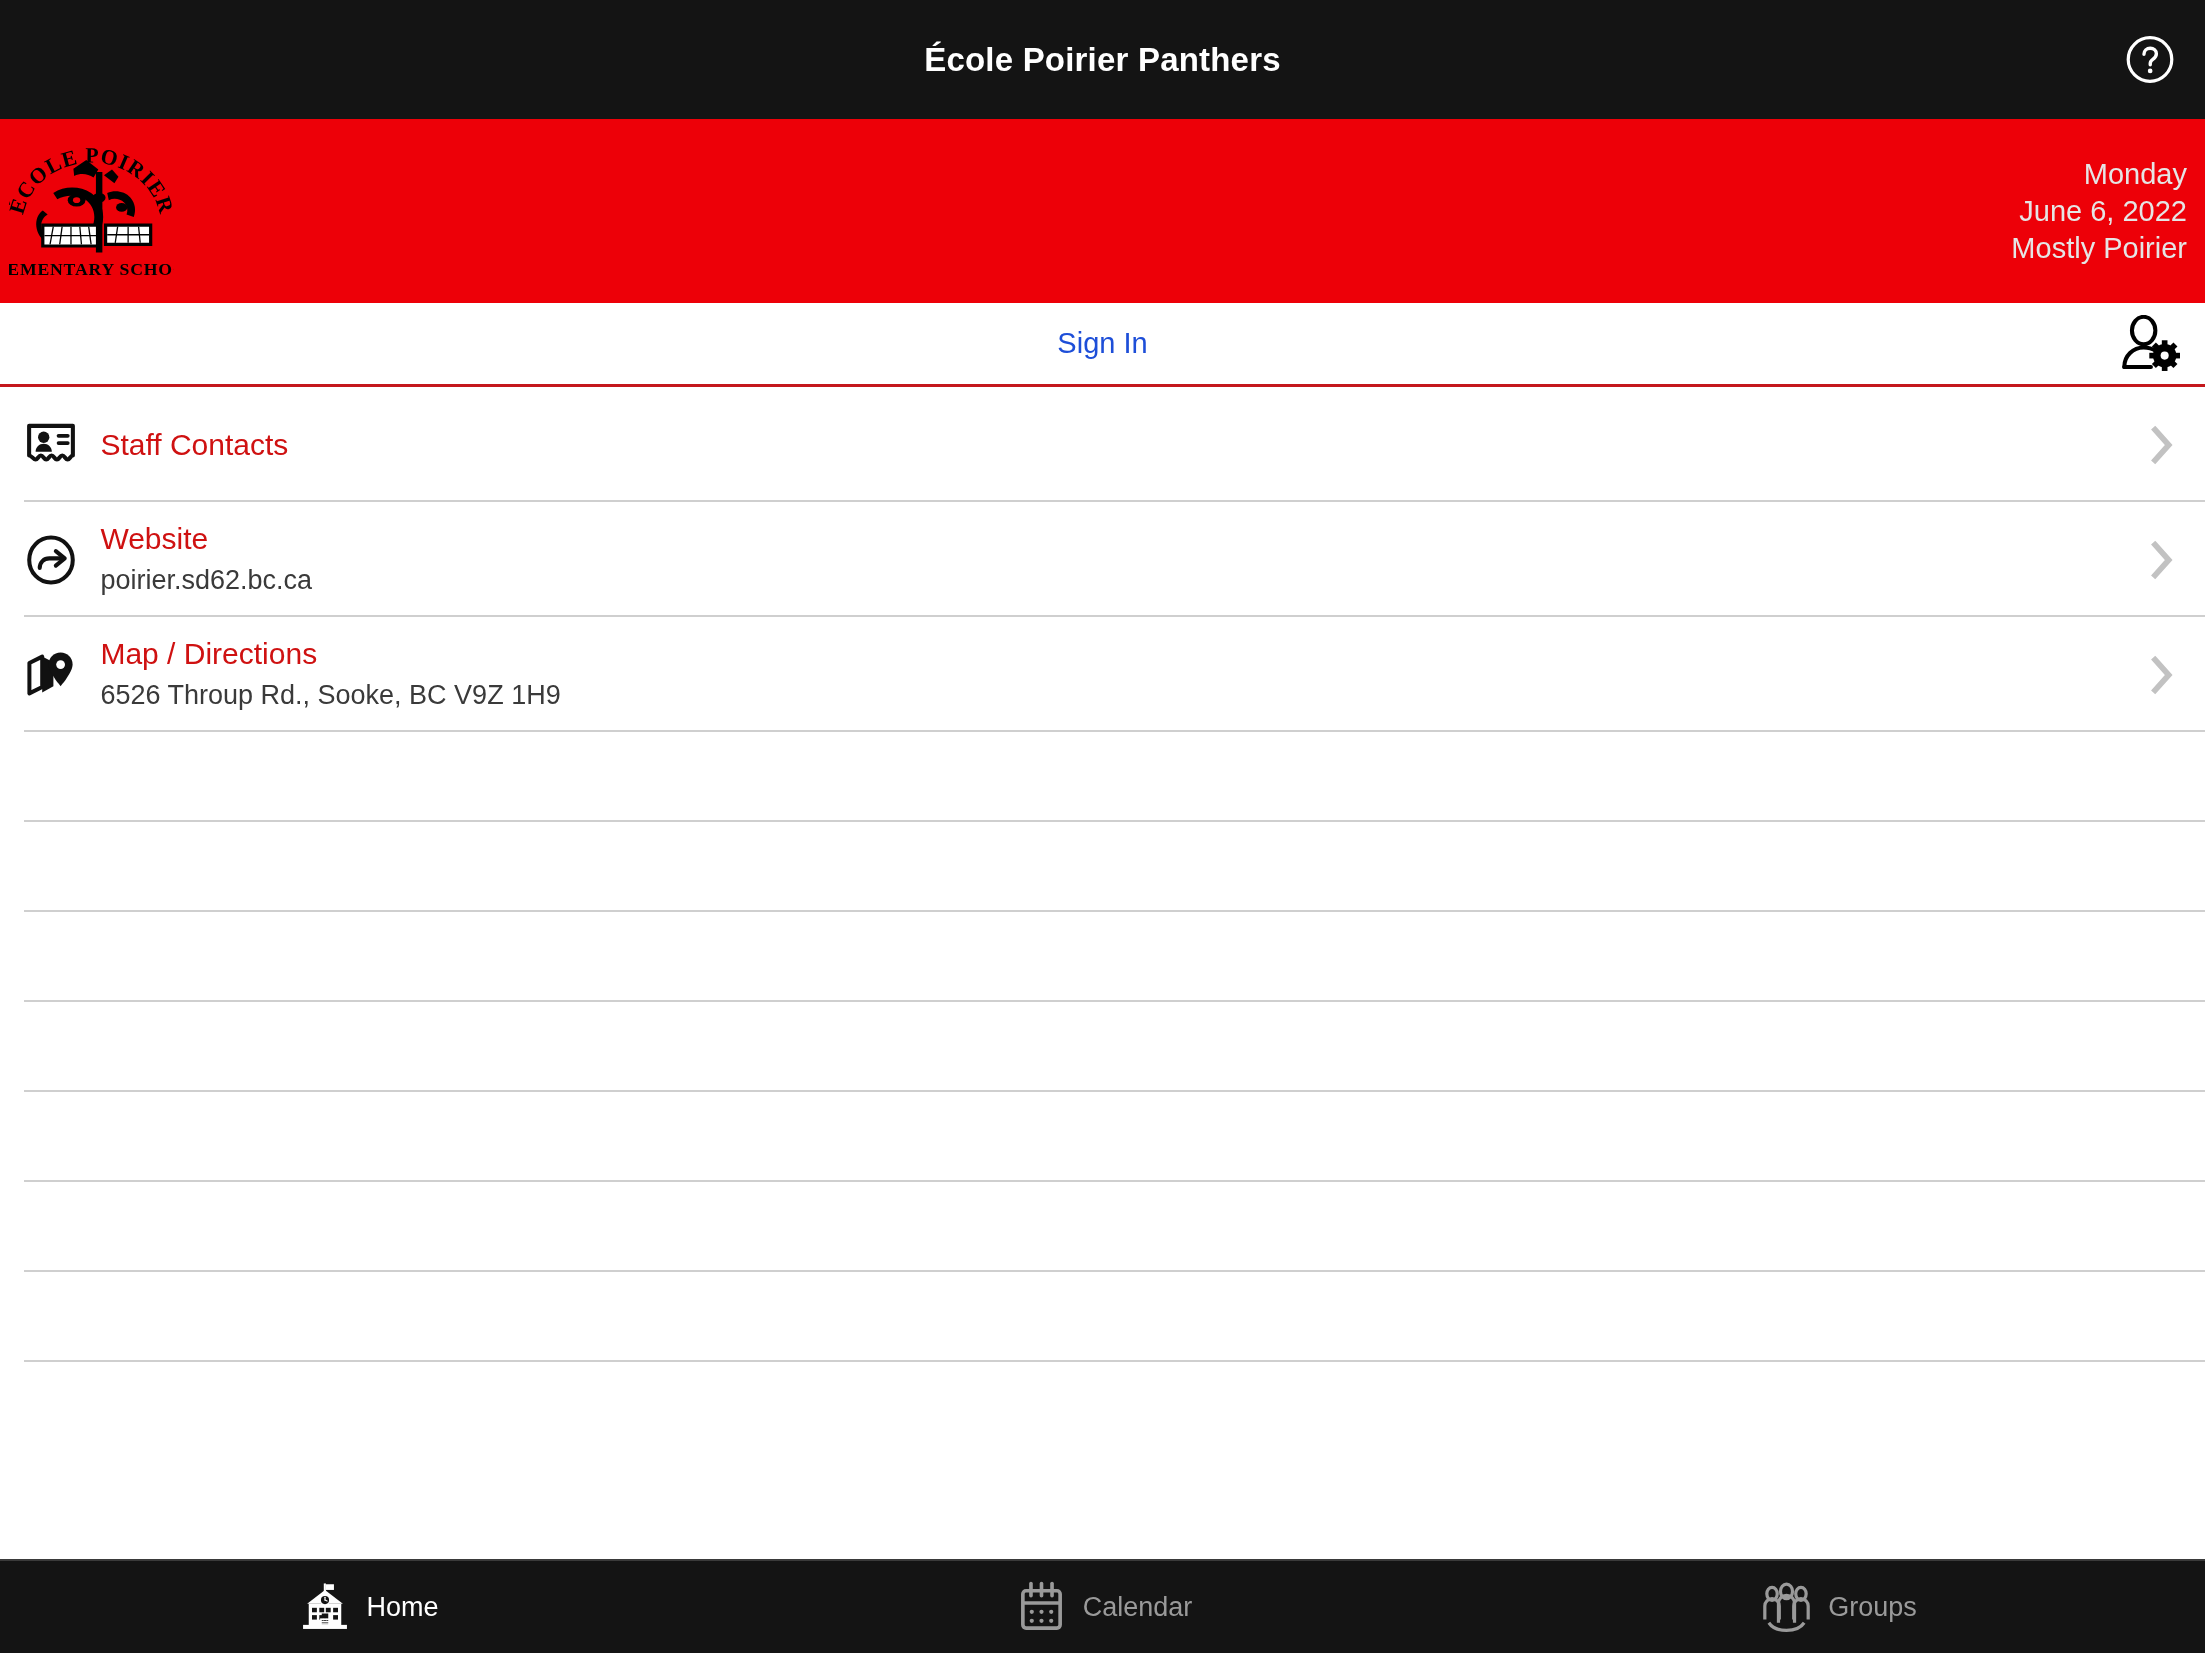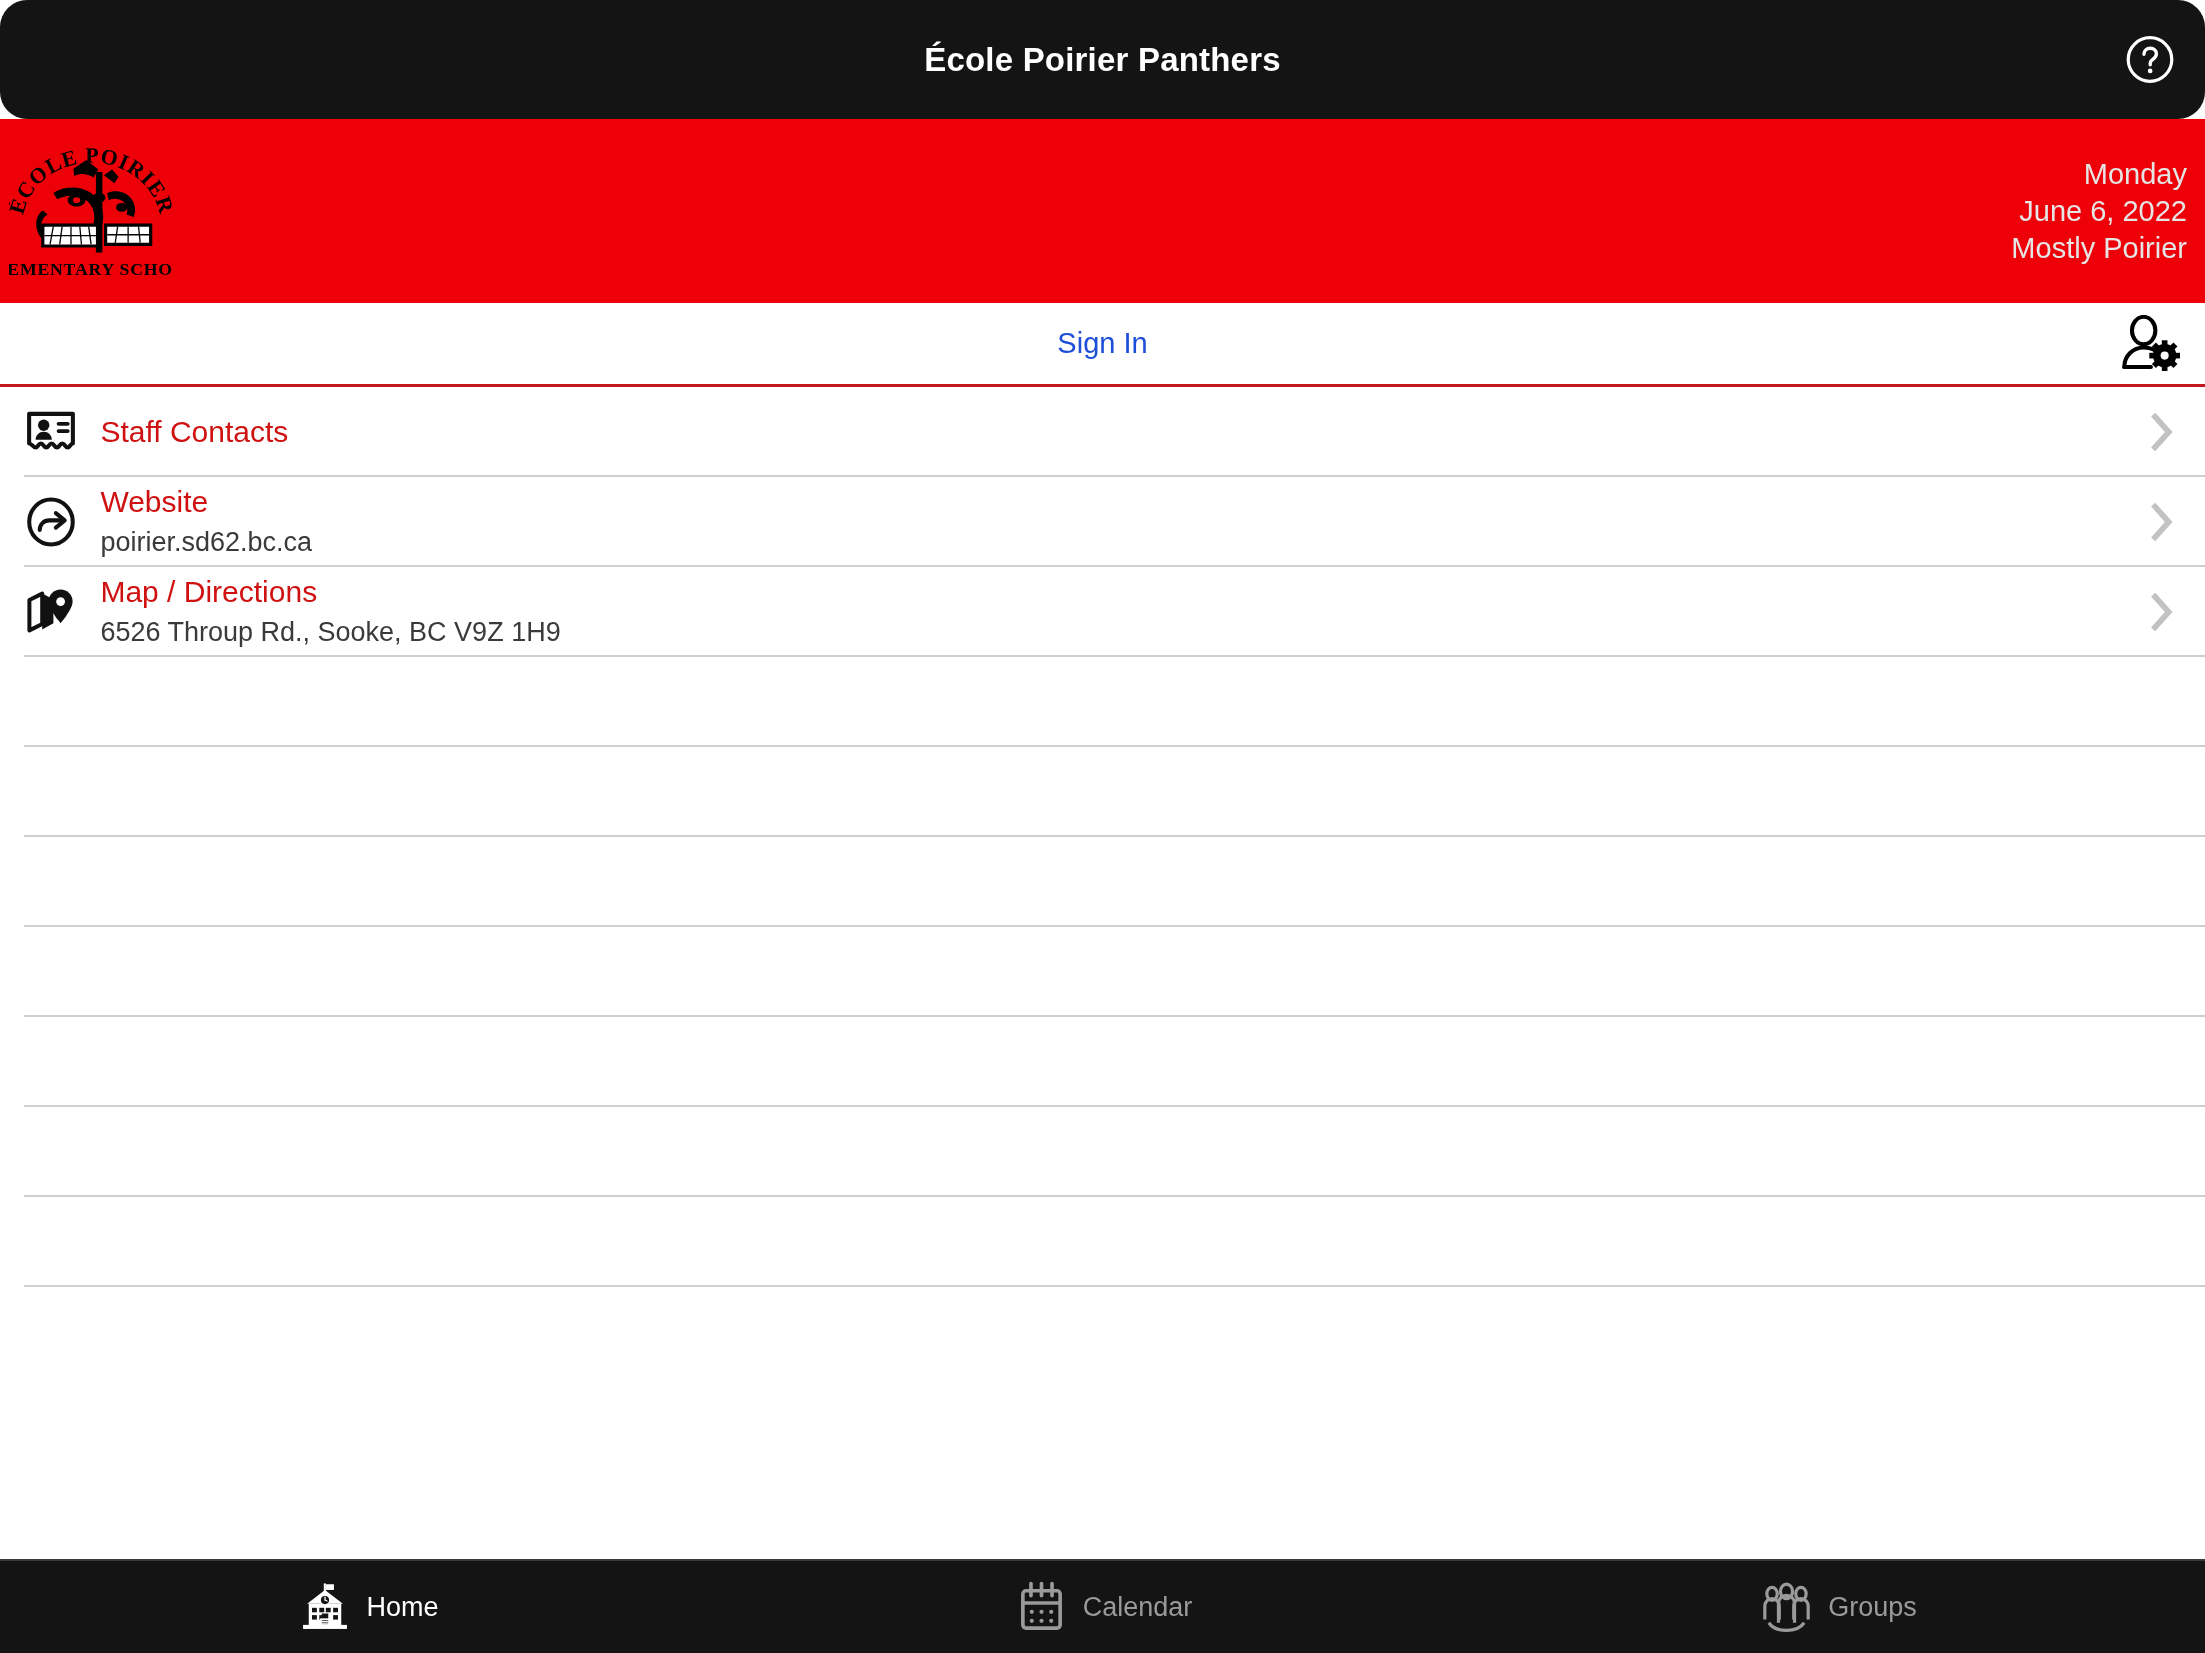--- a/index.html
+++ b/index.html
@@ -10,21 +10,21 @@
     overflow:hidden;
   }
   #app { position:relative; width:2205px; height:1653px; display:flex; flex-direction:column; }
 
   
   .topbar {
     position:relative;
     height:119px;
     background:#141414;
     flex:0 0 119px;
-    display:flex; align-items:center; justify-content:center;border-radius:27px;
+    display:flex; align-items:center; justify-content:center;
   }
   .topbar-title {
     color:#ffffff;
     font-size:33px;
     font-weight:bold;
     letter-spacing:0.2px;
     white-space:nowrap;
   }
   .help-btn {
     position:absolute;
@@ -93,21 +93,21 @@
   .list-area {
     flex:1 1 auto;
     background:#ffffff;
     overflow:hidden;
     position:relative;
   }
   .row {
     position:relative;
     display:flex;
     align-items:center;
-    height:90px;
+    height:115px;
     padding-left:19.4px;
     padding-right:57px;
     cursor:pointer;
   }
   .row::after {
     content:"";
     position:absolute;
     left:24px; right:0; bottom:0;
     height:1.6px;
     background:#cfcfcf;

